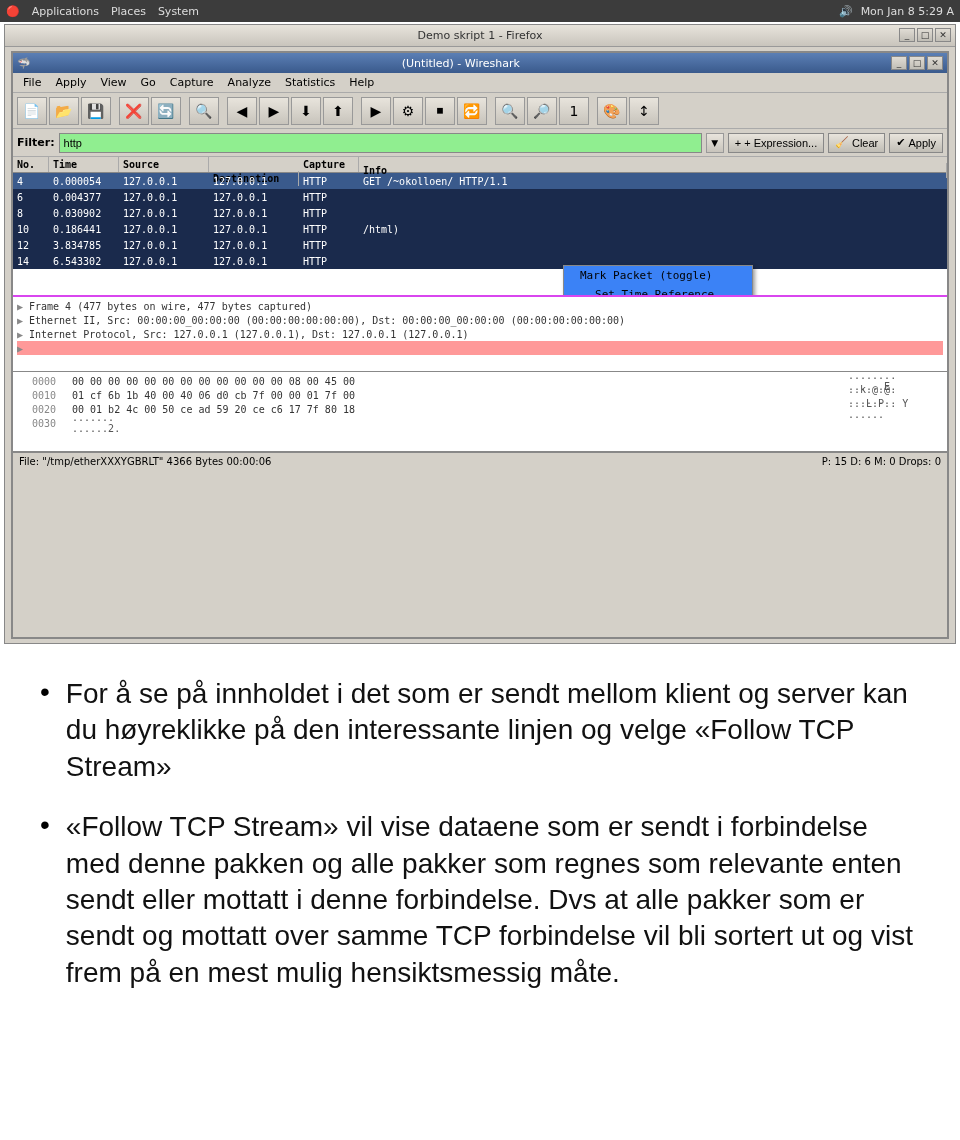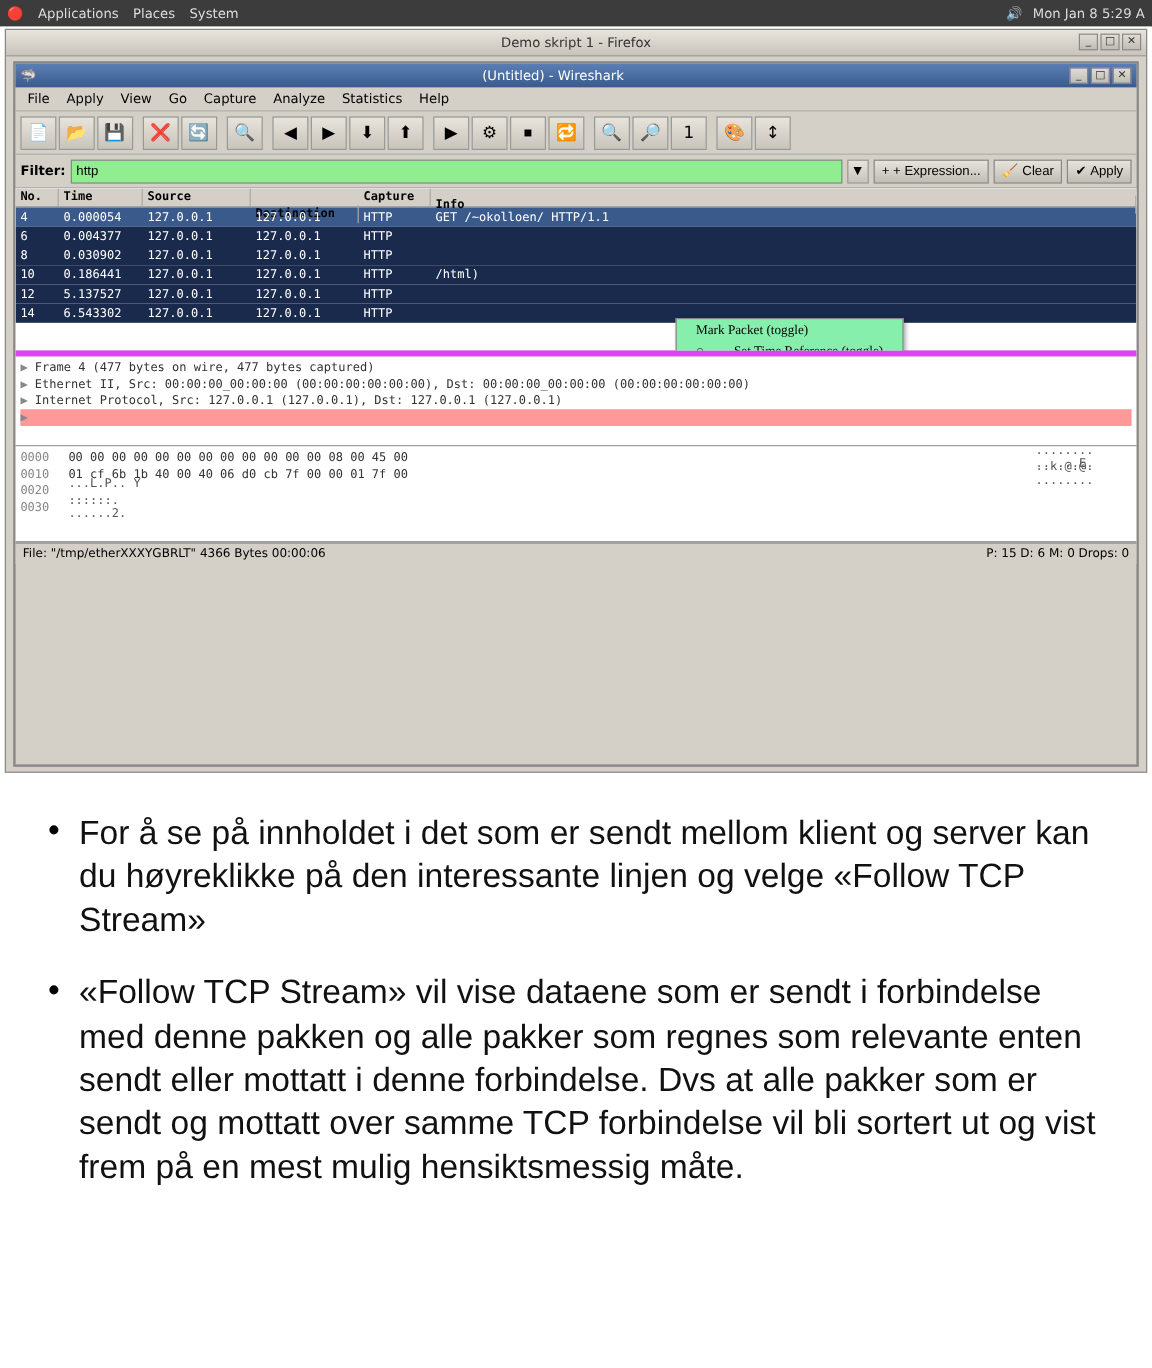--- a/index.html
+++ b/index.html
@@ -179,21 +179,21 @@
       padding: 0 6px;
       font-size: 11px;
       cursor: pointer;
       display: flex; align-items: center; gap: 3px;
     }
 
     
     .packet-list {
       background: #fff;
       height: 140px;
-      border-bottom: 5px solid #d946ef;
+      border-bottom: 2px solid #d946ef;
       overflow: hidden;
       font-size: 10px;
       font-family: monospace;
     }
     .packet-header {
       background: #d4d0c8;
       display: flex;
       border-bottom: 1px solid #888;
       height: 16px;
       align-items: center;
@@ -231,26 +231,25 @@
     .pr-dst { width: 90px; }
     .pr-proto { width: 60px; }
     .pr-info { flex: 1; }
 
     
     .context-menu {
       position: absolute;
       left: 550px;
       top: 108px;
       width: 190px;
-      background: #86efac;
+      background: #3b82f6;
       border: 1px solid #888;
       box-shadow: 2px 2px 4px rgba(0,0,0,0.4);
       z-index: 100;
       font-size: 11px;
-      font-family: Liberation Serif, serif;
     }
     .cm-item {
       padding: 3px 16px;
       cursor: pointer;
       display: flex;
       align-items: center;
       justify-content: space-between;
     }
     .cm-icon { width: 14px; margin-right: 4px; font-size: 11px; }
 
@@ -270,21 +269,21 @@
     .pd-row.highlight { background: #ff9999; }
 
     
     .hex-dump {
       background: #fff;
       height: 80px;
       border-bottom: 1px solid #888;
       font-size: 10px;
       font-family: monospace;
       overflow: hidden;
-      padding: 2px 4px;
+      padding: 2px 19px;
     }
     .hd-row { display: flex; height: 14px; align-items: center; }
     .hd-offset { color: #888; width: 40px; }
     .hd-hex { flex: 1; color: #333; }
     .hd-ascii { width: 80px; color: #555; }
 
     
     .status-bar {
       background: #d4d0c8;
       height: 18px;
@@ -453,21 +452,21 @@
         <div class="pr-col pr-no">10</div>
         <div class="pr-col pr-time">0.186441</div>
         <div class="pr-col pr-src">127.0.0.1</div>
         <div class="pr-col pr-dst">127.0.0.1</div>
         <div class="pr-col pr-proto">HTTP</div>
         <div class="pr-col pr-info">/html)</div>
       </div>
 
       <div class="packet-row dark-selected">
         <div class="pr-col pr-no">12</div>
-        <div class="pr-col pr-time">5.137527</div>
+        <div class="pr-col pr-time">3.834785</div>
         <div class="pr-col pr-src">127.0.0.1</div>
         <div class="pr-col pr-dst">127.0.0.1</div>
         <div class="pr-col pr-proto">HTTP</div>
         <div class="pr-col pr-info"></div>
       </div>
 
       <div class="packet-row dark-selected">
         <div class="pr-col pr-no">14</div>
         <div class="pr-col pr-time">6.543302</div>
         <div class="pr-col pr-src">127.0.0.1</div>
@@ -513,20 +512,21 @@
         <span class="hd-hex">00 00 00 00 00 00 00 00  00 00 00 00 08 00 45 00</span>
         <span class="hd-ascii">........  ......E.</span>
       </div>
       <div class="hd-row">
         <span class="hd-offset">0010</span>
         <span class="hd-hex">01 cf 6b 1b 40 00 40 06  d0 cb 7f 00 00 01 7f 00</span>
         <span class="hd-ascii">..k.@.@.  ........</span>
       </div>
       <div class="hd-row">
         <span class="hd-offset">0020</span>
+        <span class="hd-hex">00 01 b2 4c 00 50 ce ad  59 20 ce c6 17 7f 80 18</span>
         <span class="hd-ascii">...L.P..  Y ......</span>
       </div>
       <div class="hd-row">
         <span class="hd-offset">0030</span>
         <span class="hd-ascii"> .......  ......2.</span>
       </div>
     </div>
 
     <div class="status-bar">
       <span>File: "/tmp/etherXXXYGBRLT" 4366 Bytes 00:00:06</span>

